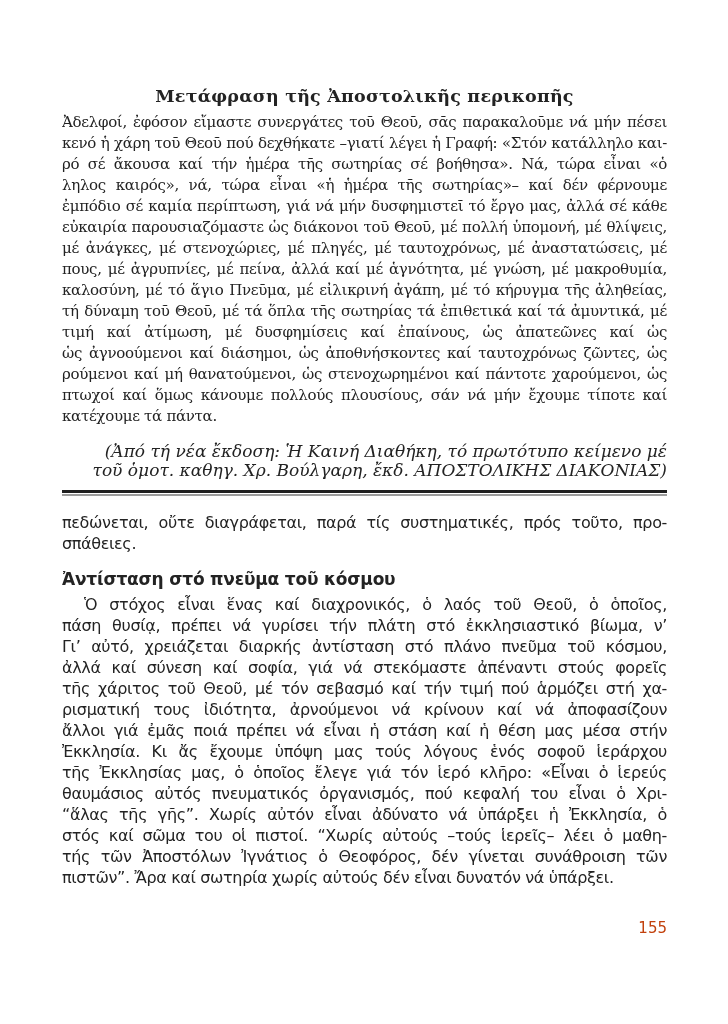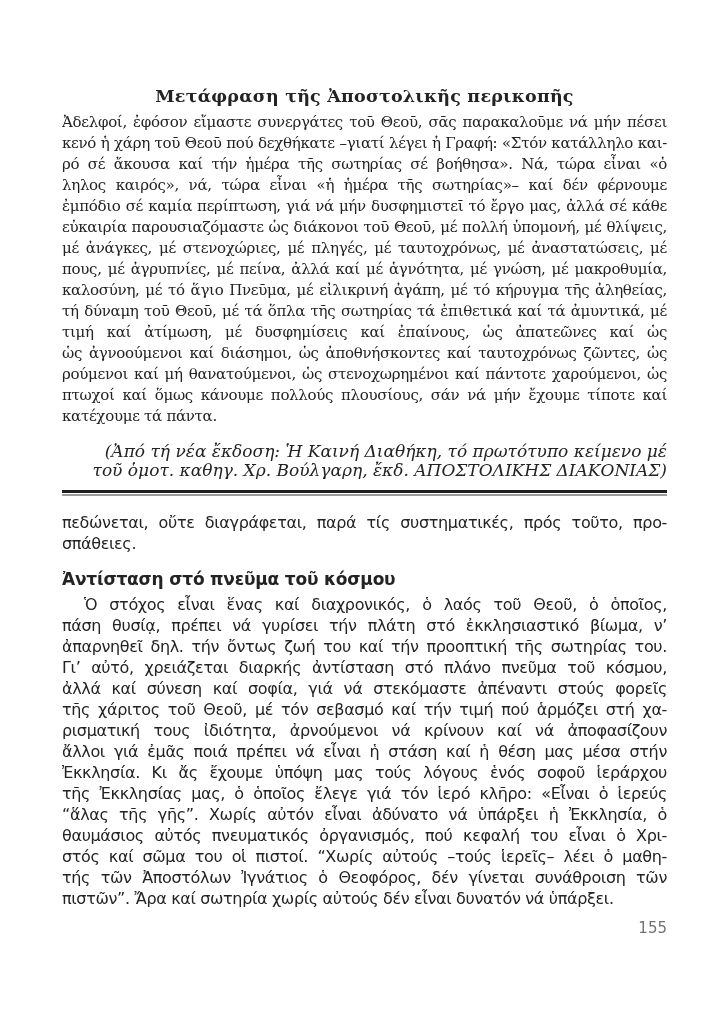--- a/index.html
+++ b/index.html
@@ -77,21 +77,21 @@
     line-height: 26px;
     letter-spacing: -0.2px;
   }
   .s-body .ln:first-child { text-indent: 22px; }
   .pagenum {
     position: absolute;
     top: 918px; right: 61px;
     font-family: "DejaVu Sans", "Liberation Sans", sans-serif;
     font-size: 15px;
     line-height: 20px;
-    color: #737373;
+    color: #c2410c;
   }
 </style>
 </head>
 <body>
 
 <div class="page">
 
   <h1 class="t-head">Μετάφραση τῆς Ἀποστολικῆς περικοπῆς</h1>
 
   <div class="t-body">
@@ -122,30 +122,29 @@
   <div class="s-cont">
       <div class="ln just">πεδώνεται, οὔτε διαγράφεται, παρά τίς συστηματικές, πρός τοῦτο, προ-</div>
       <div class="ln">σπάθειες.</div>
     </div>
 
   <h2 class="s-head">Ἀντίσταση στό πνεῦμα τοῦ κόσμου</h2>
 
   <div class="s-body">
       <div class="ln just">Ὁ στόχος εἶναι ἕνας καί διαχρονικός, ὁ λαός τοῦ Θεοῦ, ὁ ὁποῖος,</div>
       <div class="ln just">πάση θυσίᾳ, πρέπει νά γυρίσει τήν πλάτη στό ἐκκλησιαστικό βίωμα, ν’</div>
-      <div class="ln just">ἀπαρνηθεῖ δηλ. τήν ὄντως ζωή του καί τήν προοπτική τῆς σωτηρίας του.</div>
       <div class="ln just">Γι’ αὐτό, χρειάζεται διαρκής ἀντίσταση στό πλάνο πνεῦμα τοῦ κόσμου,</div>
       <div class="ln just">ἀλλά καί σύνεση καί σοφία, γιά νά στεκόμαστε ἀπέναντι στούς φορεῖς</div>
       <div class="ln just">τῆς χάριτος τοῦ Θεοῦ, μέ τόν σεβασμό καί τήν τιμή πού ἁρμόζει στή χα-</div>
       <div class="ln just">ρισματική τους ἰδιότητα, ἀρνούμενοι νά κρίνουν καί νά ἀποφασίζουν</div>
       <div class="ln just">ἄλλοι γιά ἐμᾶς ποιά πρέπει νά εἶναι ἡ στάση καί ἡ θέση μας μέσα στήν</div>
       <div class="ln just">Ἐκκλησία. Κι ἄς ἔχουμε ὑπόψη μας τούς λόγους ἑνός σοφοῦ ἱεράρχου</div>
       <div class="ln just">τῆς Ἐκκλησίας μας, ὁ ὁποῖος ἔλεγε γιά τόν ἱερό κλῆρο: «Εἶναι ὁ ἱερεύς</div>
+      <div class="ln just">θαυμάσιος αὐτός πνευματικός ὀργανισμός, πού κεφαλή του εἶναι ὁ Χρι-</div>
       <div class="ln just">“ἅλας τῆς γῆς”. Χωρίς αὐτόν εἶναι ἀδύνατο νά ὑπάρξει ἡ Ἐκκλησία, ὁ</div>
-      <div class="ln just">θαυμάσιος αὐτός πνευματικός ὀργανισμός, πού κεφαλή του εἶναι ὁ Χρι-</div>
       <div class="ln just">στός καί σῶμα του οἱ πιστοί. “Χωρίς αὐτούς –τούς ἱερεῖς– λέει ὁ μαθη-</div>
       <div class="ln just">τής τῶν Ἀποστόλων Ἰγνάτιος ὁ Θεοφόρος, δέν γίνεται συνάθροιση τῶν</div>
       <div class="ln">πιστῶν”. Ἄρα καί σωτηρία χωρίς αὐτούς δέν εἶναι δυνατόν νά ὑπάρξει.</div>
     </div>
 
   <div class="pagenum">155</div>
 
 </div>
 
 </body></html>

